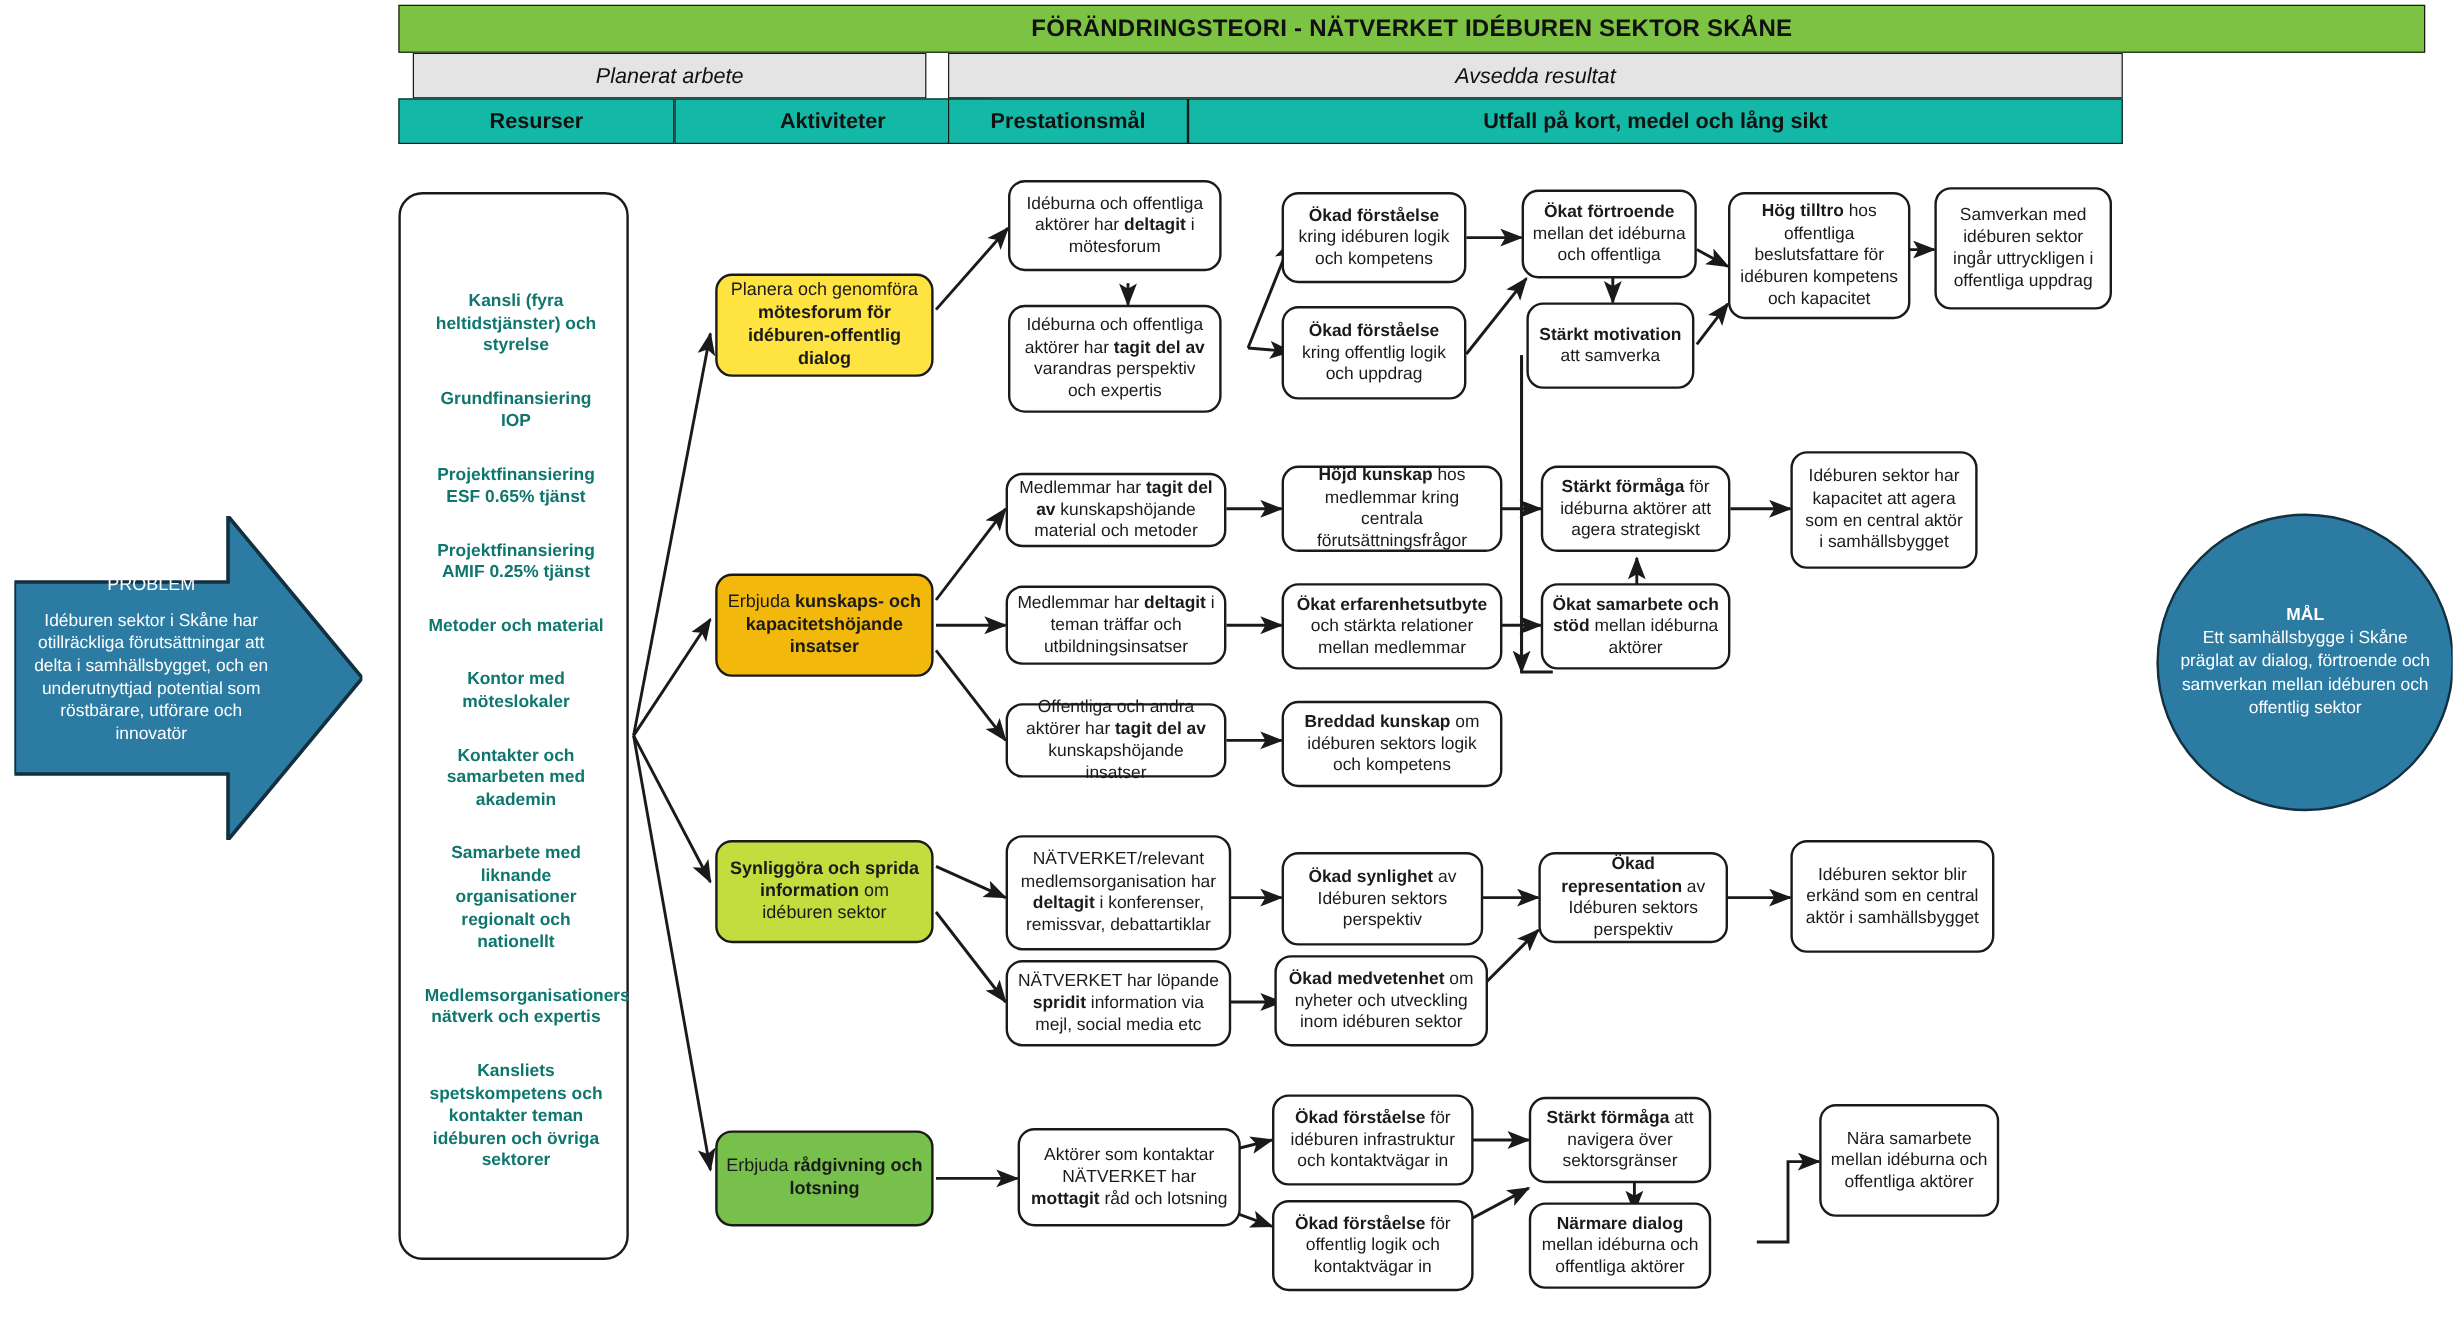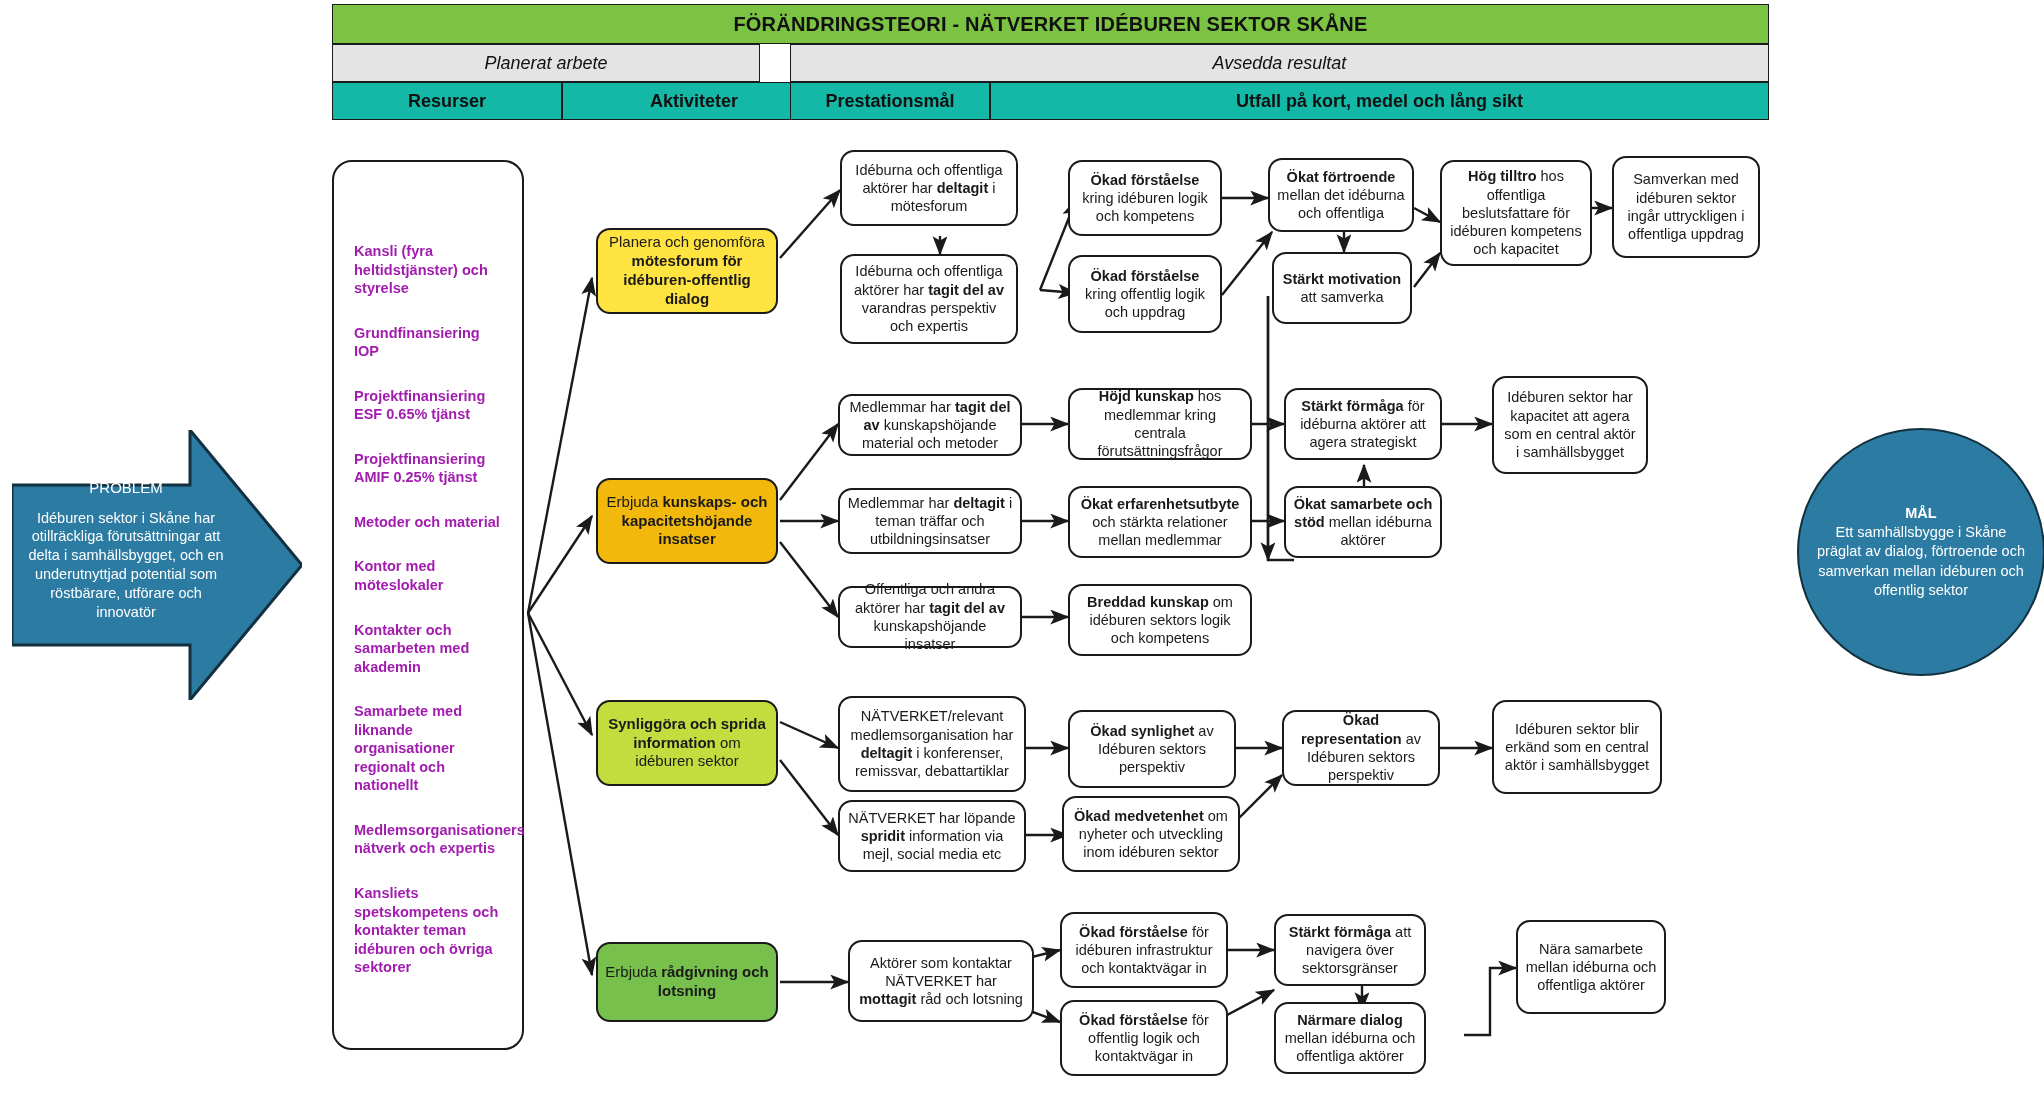--- a/index.html
+++ b/index.html
@@ -12,33 +12,33 @@
     position: relative;
     width: 2044px;
     height: 1100px;
     overflow: hidden;
     background: #fff;
   }
 
   
   .hdr { position: absolute; border: 1.5px solid #1a1a1a; }
   .hdr-title {
-    left: 332px; top: 4px; width: 1437px; height: 40px;
+    left: 332px; top: 4px; width: 1689px; height: 40px;
     background: #7cc243;
     display: flex; align-items: center; justify-content: center;
     font-weight: bold; font-size: 20px; color: #111;
     letter-spacing: .2px;
   }
   .hdr-sub {
     top: 44px; height: 38px;
     background: #e4e4e4;
     display: flex; align-items: center; justify-content: center;
     font-style: italic; font-size: 18px; color: #111;
   }
-  .hdr-sub-a { left: 332px; width: 428px; }
+  .hdr-sub-a { left: 344px; width: 428px; }
   .hdr-sub-b { left: 790px; width: 979px; }
   .hdr-col {
     top: 82px; height: 38px;
     background: #14b8a6;
     display: flex; align-items: center; justify-content: center;
     font-weight: bold; font-size: 18px; color: #111;
   }
   .hdr-c1 { left: 332px; width: 230px; }
   .hdr-c2 { left: 562px; width: 264px; }
   .hdr-c3 { left: 790px; width: 200px; }
@@ -67,22 +67,23 @@
   
   .res-box {
     position: absolute;
     left: 332px; top: 160px; width: 192px; height: 890px;
     border: 2.2px solid #1a1a1a; border-radius: 20px;
     background: #fff; z-index: 2;
   }
   .res-list {
     position: absolute; left: 340px; top: 168px; width: 180px; height: 875px;
     padding: 74px 14px 20px 14px;
-    font-size: 14.5px; font-weight: bold; line-height: 1.28; color: #a21caf;
+    font-size: 14.5px; font-weight: bold; line-height: 1.28; color: #0f766e;
     z-index: 3;
+    text-align: center;
   }
   .res-list div { margin-bottom: 26px; }
 
   
   .act { border-radius: 14px; border: 2.2px solid #1a1a1a; font-size: 15px; }
   .act-1 { left: 596px; top: 228px; width: 182px; height: 86px; background: #ffe340; }
   .act-2 { left: 596px; top: 478px; width: 182px; height: 86px; background: #f2b90c; }
   .act-3 { left: 596px; top: 700px; width: 182px; height: 86px; background: #c3dd3f; }
   .act-4 { left: 596px; top: 942px; width: 182px; height: 80px; background: #77c martial; }
   .act-4 { left: 596px; top: 942px; width: 182px; height: 80px; background: #77c04b; }

